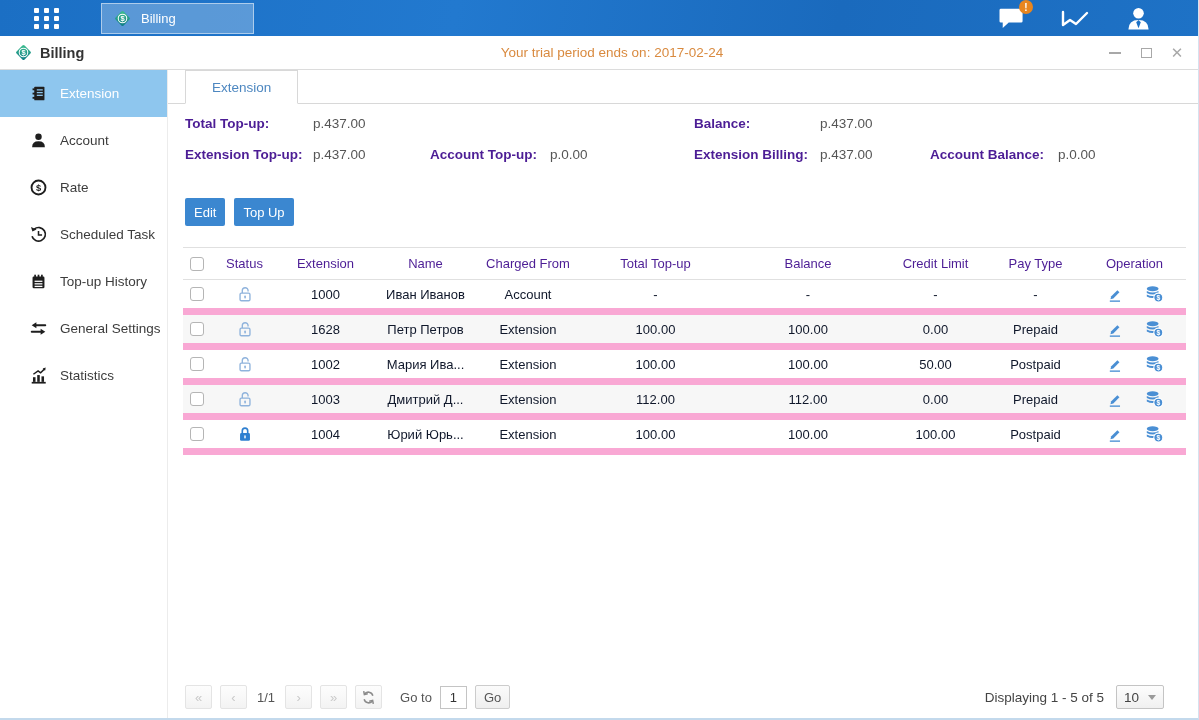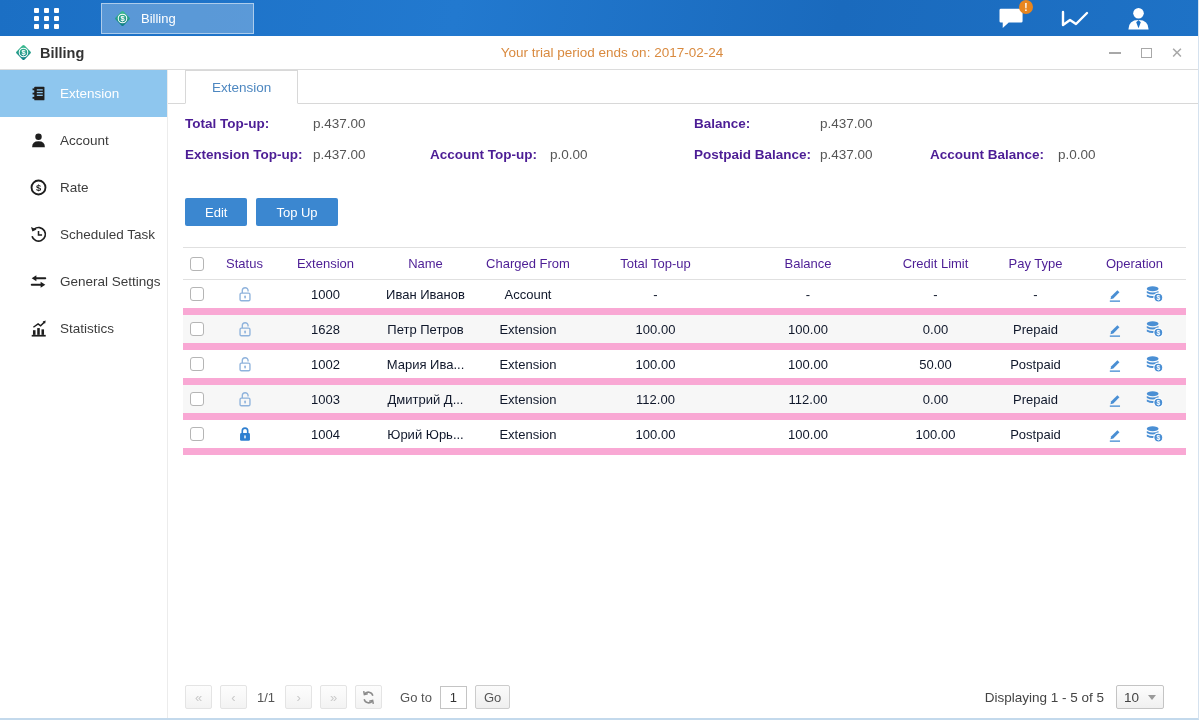--- a/index.html
+++ b/index.html
@@ -38,21 +38,21 @@
   .tab { display:inline-block; height:34px; line-height:33px; padding:0 26px; background:#fff; border:1px solid #d8d8d8; border-bottom:1px solid #fff; margin-bottom:-1px; color:#4d87c0; font-size:13.5px; cursor:pointer; position:relative; top:0; }
 
   
   .summary { position:relative; height:78px; font-size:13.5px; }
   .summary span { position:absolute; white-space:nowrap; }
   .s-label { font-weight:bold; color:#4c1d95; }
   .s-value { color:#555; }
 
   
   .btn-row { margin:16px 0 0 17px; display:flex; gap:9px; }
-  .btn { background:#3b87d0; color:#fff; border:none; height:28px; padding:0 20px; font-size:13px; font-family:inherit; border-radius:2px; cursor:pointer; }
+  .btn { background:#3b87d0; color:#fff; border:none; height:28px; padding:0 9px; font-size:13px; font-family:inherit; border-radius:2px; cursor:pointer; }
 
   
   .etable { margin:21px 0 0 15px; width:1003px; }
   .thead { display:flex; height:33px; border-top:1px solid #e0e0e0; border-bottom:1px solid #e0e0e0; color:#4c1d95; }
   .trow { display:flex; height:35px; border-bottom:7px solid #f9a8d4; color:#0f172a; }
   .trow.stripe { background:#f7f7f7; }
   .cell { display:flex; align-items:center; justify-content:center; font-size:13px; white-space:nowrap; overflow:hidden; }
   .w-check{width:28px}.w-status{width:67px}.w-ext{width:95px}.w-name{width:105px}.w-charged{width:100px}.w-total{width:155px}.w-balance{width:150px}.w-credit{width:105px}.w-pay{width:95px}.w-op{width:103px}
   .checkbox { width:14px; height:14px; border:1px solid #b5b5b5; border-radius:3px; background:#fff; cursor:pointer; display:inline-block; }
   .op-icons { display:flex; gap:21px; align-items:center; }
@@ -186,20 +186,32 @@
       <div class="side-item">
         <svg width="17" height="17" viewBox="0 0 20 20">
             <path d="M5 3.6 A8 8 0 1 1 2.4 12" fill="none" stroke="#1e1e1e" stroke-width="2"></path>
             <path d="M1.2 1.2 l1.6 5.2 5 -2.2 Z" fill="#1e1e1e"></path>
             <path d="M10 6 v4.6 h4.2" fill="none" stroke="#1e1e1e" stroke-width="1.8"></path>
           </svg>
         <span>Scheduled Task</span>
       </div>
       <div class="side-item">
         <svg width="17" height="17" viewBox="0 0 20 20">
+            <rect x="3" y="4" width="14" height="14" rx="1.5" fill="#1e1e1e"></rect>
+            <rect x="5" y="2" width="2" height="3.6" fill="#1e1e1e"></rect>
+            <rect x="9" y="2" width="2" height="3.6" fill="#1e1e1e"></rect>
+            <rect x="13" y="2" width="2" height="3.6" fill="#1e1e1e"></rect>
+            <rect x="5.4" y="9" width="9.2" height="1.5" fill="#fff"></rect>
+            <rect x="5.4" y="12" width="9.2" height="1.5" fill="#fff"></rect>
+            <rect x="5.4" y="15" width="9.2" height="1.5" fill="#fff"></rect>
+          </svg>
+        <span>Top-up History</span>
+      </div>
+      <div class="side-item">
+        <svg width="17" height="17" viewBox="0 0 20 20">
             <path d="M6 6.2 h12" stroke="#1e1e1e" stroke-width="2.2" stroke-linecap="round"></path>
             <path d="M7.5 2.6 L2 6.2 l5.5 3.6 Z" fill="#1e1e1e"></path>
             <path d="M2 13.8 h12" stroke="#1e1e1e" stroke-width="2.2" stroke-linecap="round"></path>
             <path d="M12.5 10.2 L18 13.8 l-5.5 3.6 Z" fill="#1e1e1e"></path>
           </svg>
         <span>General Settings</span>
       </div>
       <div class="side-item">
         <svg width="17" height="17" viewBox="0 0 20 20">
             <path d="M2 18.5 h16.5" stroke="#1e1e1e" stroke-width="2"></path>
@@ -220,21 +232,21 @@
 
       <div class="summary">
         <span class="s-label" style="left:17px;top:12px">Total Top-up:</span>
         <span class="s-value" style="left:145px;top:12px">p.437.00</span>
         <span class="s-label" style="left:526px;top:12px">Balance:</span>
         <span class="s-value" style="left:652px;top:12px">p.437.00</span>
         <span class="s-label" style="left:17px;top:43px">Extension Top-up:</span>
         <span class="s-value" style="left:145px;top:43px">p.437.00</span>
         <span class="s-label" style="left:262px;top:43px">Account Top-up:</span>
         <span class="s-value" style="left:382px;top:43px">p.0.00</span>
-        <span class="s-label" style="left:526px;top:43px">Postpaid Balance:</span>
+        <span class="s-label" style="left:526px;top:43px">Extension Billing:</span>
         <span class="s-value" style="left:652px;top:43px">p.437.00</span>
         <span class="s-label" style="left:762px;top:43px">Account Balance:</span>
         <span class="s-value" style="left:890px;top:43px">p.0.00</span>
       </div>
 
       <div class="btn-row">
         <button class="btn">Edit</button>
         <button class="btn">Top Up</button>
       </div>
 

